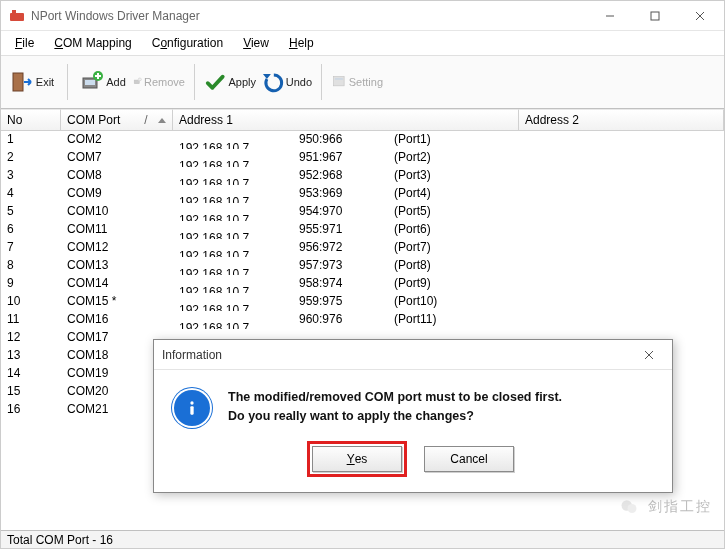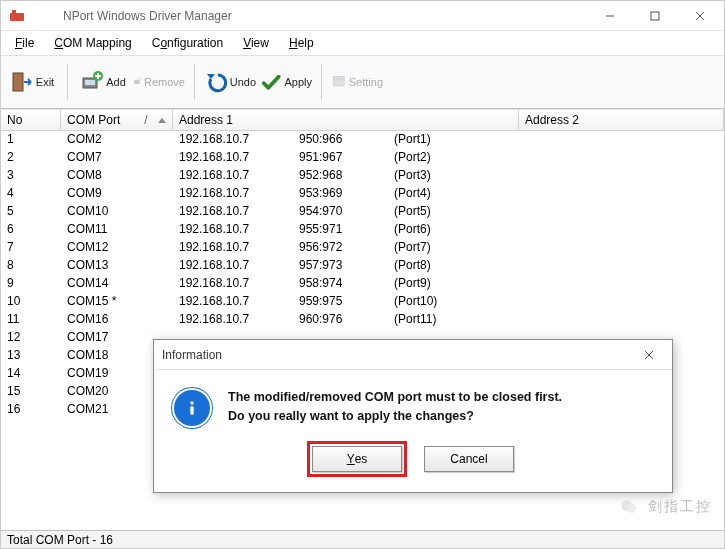--- a/index.html
+++ b/index.html
@@ -19,21 +19,21 @@
   .titlebar {
     height: 30px;
     display: flex;
     align-items: center;
     padding: 0 2px 0 8px;
     border-bottom: 1px solid #e6e6e6;
     font-size: 12px;
     color: #666;
   }
   .titlebar .app-icon { width:16px; height:16px; margin-right:6px; }
-  .titlebar .title { flex:1;margin-left:32px; }
+  .titlebar .title { flex:1; }
   .winbtns { display:flex; }
   .winbtn { width:45px; height:29px; display:flex; align-items:center; justify-content:center; color:#555; }
   .winbtn svg { width:10px; height:10px; }
   
   .menubar {
     height: 24px;
     display:flex;
     align-items:center;
     padding: 0 6px;
     gap: 4px;
@@ -104,21 +104,21 @@
   }
   .row {
     height: 18px;
     display:flex;
     font-size:12px;
     padding: 0;
   }
   .cell { padding: 1px 6px; overflow:hidden; white-space:nowrap; }
   .cell.c-no{width:60px;}
   .cell.c-com{width:112px;}
-  .cell.c-ip{width:120px;}
+  .cell.c-ip{width:120px;margin-top:9px;}
   .cell.c-ports{width:95px; text-align:left; padding-right:14px;}
   .cell.c-pname{width:120px;}
   
   .statusbar {
     position:absolute;
     left:0; right:0; bottom:0;
     height: 18px;
     border-top:1px solid #c0c0c0;
     padding: 2px 6px;
     font-size:12px;
@@ -255,33 +255,33 @@
           <circle cx="18" cy="6" r="5" fill="#ddd"></circle>
           <path d="M15 6h6" stroke="#fff" stroke-width="2"></path>
         </svg>
       </span>
     <span>Remove</span>
   </div>
   <div class="tsep"></div>
   <div class="tbtn">
     <span class="ticon">
         <svg viewBox="0 0 24 24">
+          <path d="M4 13l5 5L20 6" fill="none" stroke="#2a8a2a" stroke-width="4" stroke-linecap="round" stroke-linejoin="round"></path>
+        </svg>
+      </span>
+    <span>Apply</span>
+  </div>
+  <div class="tbtn">
+    <span class="ticon">
+        <svg viewBox="0 0 24 24">
           <path d="M14 5a8 8 0 1 1-7 4" fill="none" stroke="#1560b0" stroke-width="3"></path>
           <path d="M3 4l4 5 4-5z" fill="#1560b0"></path>
         </svg>
       </span>
     <span>Undo</span>
-  </div>
-  <div class="tbtn">
-    <span class="ticon">
-        <svg viewBox="0 0 24 24">
-          <path d="M4 13l5 5L20 6" fill="none" stroke="#2a8a2a" stroke-width="4" stroke-linecap="round" stroke-linejoin="round"></path>
-        </svg>
-      </span>
-    <span>Apply</span>
   </div>
   <div class="tsep"></div>
   <div class="tbtn disabled">
     <span class="ticon">
         <svg viewBox="0 0 24 24">
           <rect x="4" y="4" width="16" height="14" fill="#e0e0e0" stroke="#c4c4c4"></rect>
           <rect x="6" y="6" width="12" height="3" fill="#cfd8e2"></rect>
         </svg>
       </span>
     <span>Setting</span>

